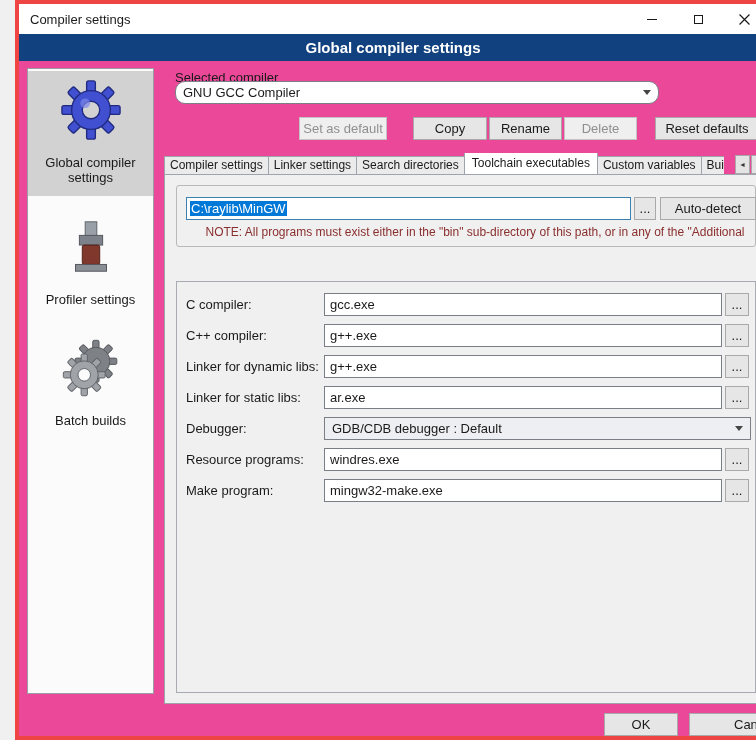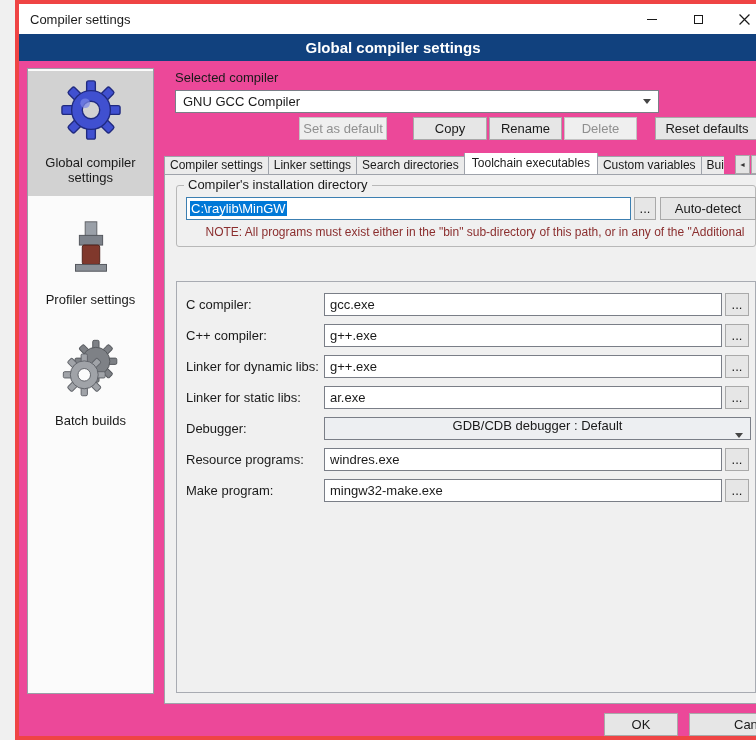--- a/index.html
+++ b/index.html
@@ -26,21 +26,21 @@
   .side-item { text-align:center; padding:8px 3px 10px; cursor:default; }
   .side-item + .side-item { margin-top:12px; }
   .side-item.selected { background:#d2d2d2; }
   .side-icon { display:block; margin:0 auto; }
   .side-label { margin-top:14px; font-size:13px; line-height:1.18; }
 
   
   .sel-comp-label { position:absolute; left:156px; top:66px; }
   .combo { border:1px solid #7a7e87; background:#fff; display:flex; align-items:center; padding:0 7px; font-size:13px; }
   .combo .arrow { margin-left:auto; width:0; height:0; border-left:4px solid transparent; border-right:4px solid transparent; border-top:5px solid #454545; }
-  .compiler-combo { position:absolute; left:156px; top:86px; width:484px; height:23px; }
+  .compiler-combo { position:absolute; left:156px; top:77px; width:484px; height:23px;border-radius:10px; }
 
   .action-row { position:absolute; left:156px; top:113px; width:584px; height:23px; display:flex; justify-content:flex-end; gap:2px; }
   .btn { font-family:"Liberation Sans", sans-serif; font-size:13px; color:#1a1a1a; background:#e6e6e6;
          border:1px solid #a9a9a9; height:23px; text-align:center; cursor:default; }
   .btn.disabled { color:#8f8f8f; border-color:#c3c3c3; background:#efefef; }
   .b-setdef { width:88px; margin-right:24px; }
   .b-copy { width:74px; }
   .b-rename { width:73px; }
   .b-delete { width:73px; margin-right:16px; }
   .b-reset { width:104px; }
@@ -72,21 +72,21 @@
 
   
   .subtabstrip { position:absolute; left:11px; top:86px; height:21px; display:flex; align-items:flex-end; z-index:2; }
   .subpanel { position:absolute; left:11px; top:106px; width:580px; height:412px; border:1px solid #a8abb2; padding:11px 0 8px 9px; }
 
   .form-row { display:flex; align-items:center; height:23px; margin-bottom:8px; }
   .form-label { width:138px; font-size:13px; }
   .form-input { width:398px; height:23px; border:1px solid #7a7e87; background:#fff; padding:0 5px;
                 font-family:"Liberation Sans", sans-serif; font-size:13px; color:#1a1a1a; }
   .btn.mini { width:24px; margin-left:3px; padding:0; }
-  .debugger-combo { width:427px; height:23px; background:#edeff2;flex-direction:column; }
+  .debugger-combo { width:427px; height:23px; background:#edeff2; }
 
   
   .b-ok { position:absolute; left:585px; top:709px; width:74px; }
   .b-cancel { position:absolute; left:670px; top:709px; width:74px;padding-left:44px; }
 </style>
 </head>
 <body>
 
 <div class="window">
 
@@ -185,21 +185,20 @@
   <div class="tab-arrow ta-left">
       <span>◄</span>
     </div>
   <div class="tab-arrow ta-right">
       <span>►</span>
     </div>
 
   <div class="main-panel">
 
     <div class="groupbox"></div>
-    <span class="group-label">Compiler's installation directory</span>
 
     <div class="dir-input">
       <span class="sel">C:\raylib\MinGW</span>
     </div>
     <button class="btn b-dirbrowse">...</button>
     <button class="btn b-autodetect">Auto-detect</button>
     <div class="note">NOTE: All programs must exist either in the "bin" sub-directory of this path, or in any of the "Additional</div>
 
 
     <div class="subpanel">

